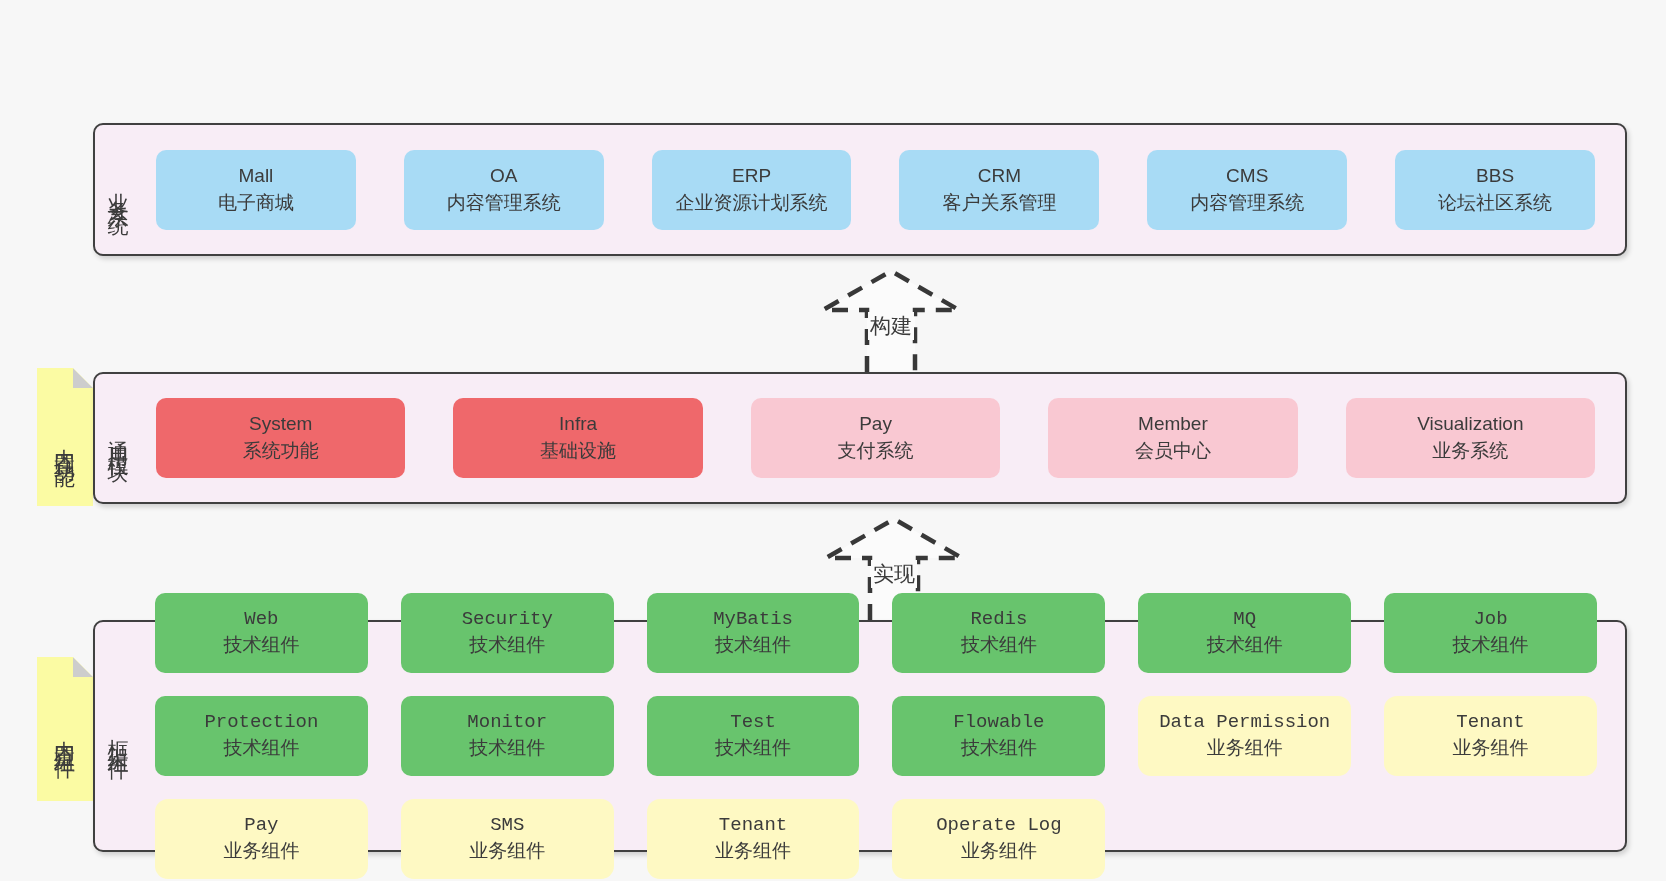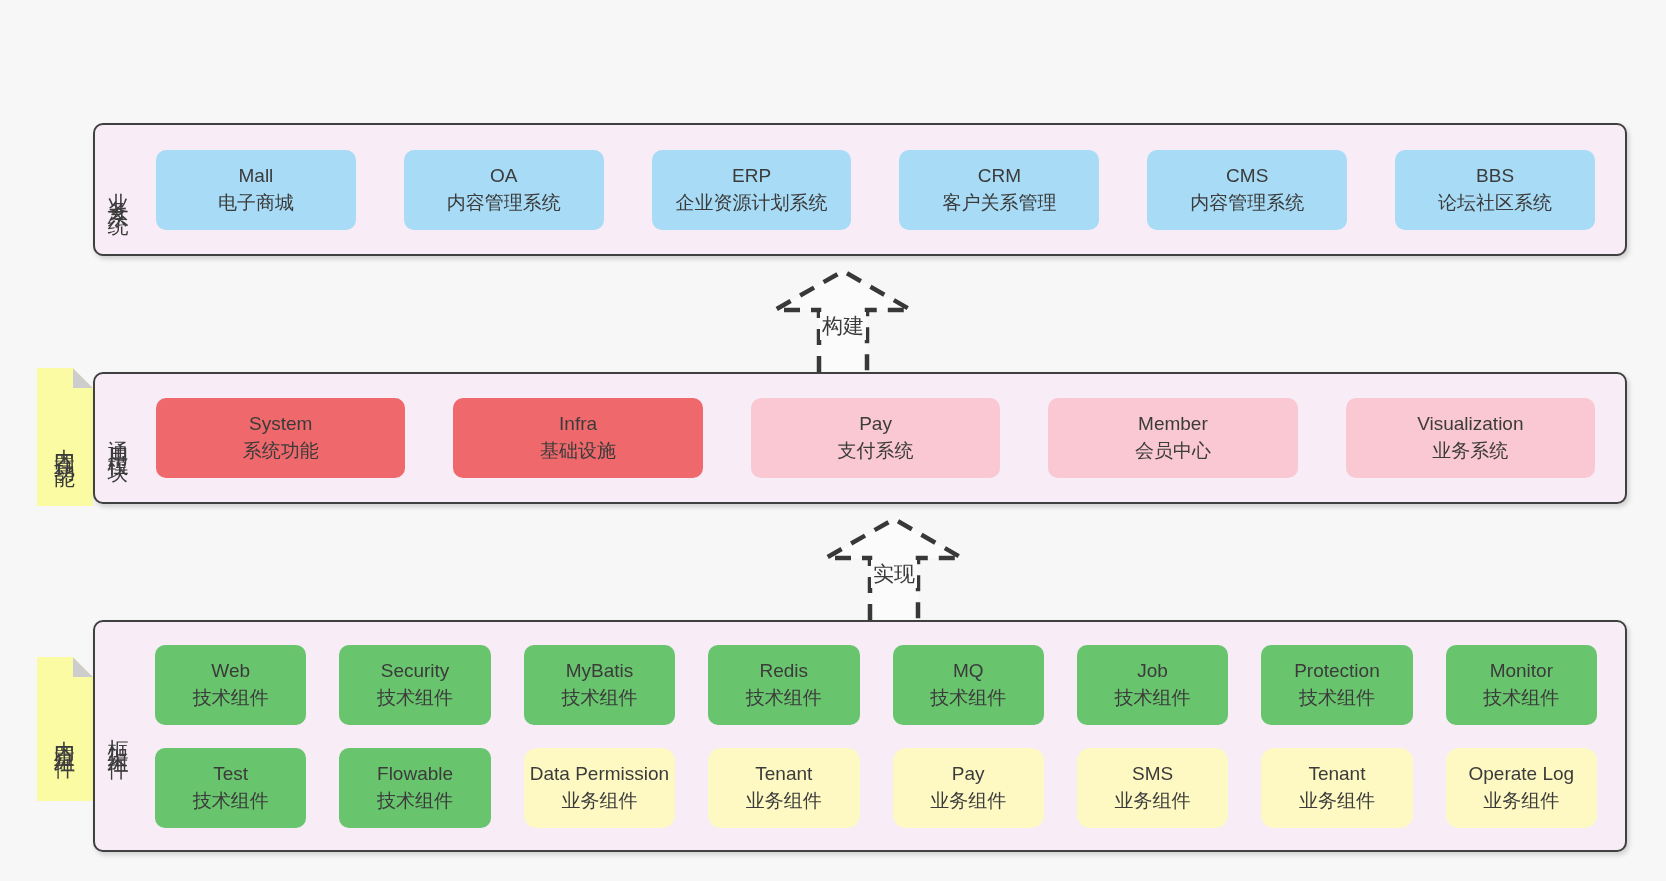--- a/index.html
+++ b/index.html
@@ -18,22 +18,22 @@
   #layer-modules{top:372px;height:132px;}
   #layer-components{top:620px;height:232px;}
   .layer-label{
     writing-mode:vertical-rl;text-orientation:upright;
     font-size:21px;letter-spacing:7px;color:#3b3b3b;
     margin-left:13px;flex:0 0 auto;line-height:1;
     padding-bottom:0;text-align:center;
   }
   .row6{flex:1;display:flex;gap:48px;padding:0 30px 0 27px;}
   .grid8{
-    flex:1;display:grid;grid-template-columns:repeat(8,1fr);
-    gap:23px 33px;padding:0 28px 0 26px;
+    flex:1;display:grid;grid-template-columns:repeat(6,1fr);
+    gap:23px 33px;padding:0 28px 0 26px;font-family:Liberation Mono, monospace;
   }
   .box{
     height:80px;border-radius:10px;
     display:flex;flex-direction:column;justify-content:center;align-items:center;
     text-align:center;font-size:19px;line-height:1.42;color:#3b3b3b;
     padding:2px 4px;box-sizing:border-box;
   }
   .row6 .box{flex:1;}
   .blue{background:#a8dbf5;}
   .red{background:#ef686b;}
@@ -47,21 +47,21 @@
   }
   #note-modules{top:368px;height:138px;}
   #note-components{top:657px;height:144px;}
   .note-label{
     writing-mode:vertical-rl;text-orientation:upright;
     font-size:21px;letter-spacing:6px;line-height:1;color:#3b3b3b;
     margin-top:14px;
   }
   .note-fold{position:absolute;top:0;right:0;width:20px;height:20px;}
   .arrow{position:absolute;width:142px;height:104px;}
-  #arrow-build{left:772px;top:268px;}
+  #arrow-build{left:820px;top:268px;}
   #arrow-implement{left:823px;top:516px;}
   .arrow svg{position:absolute;left:0;top:0;}
   .arrow-label{
     position:absolute;left:50%;top:44px;transform:translateX(-50%);
     font-size:21px;color:#3b3b3b;background:#fbfbfb;padding:0 2px;
     white-space:nowrap;
   }
 </style>
 </head>
 <body>

